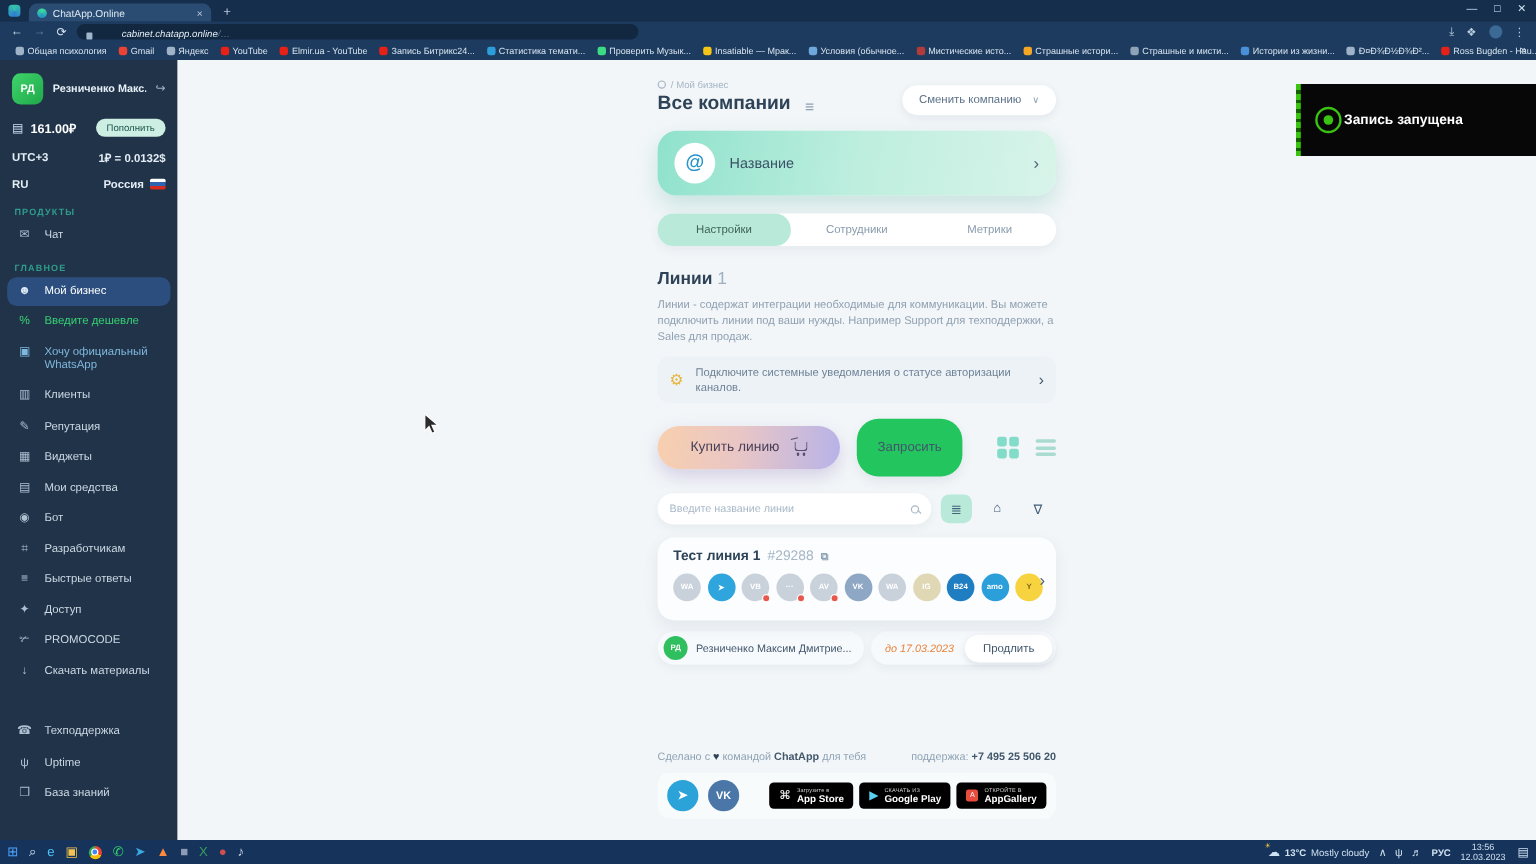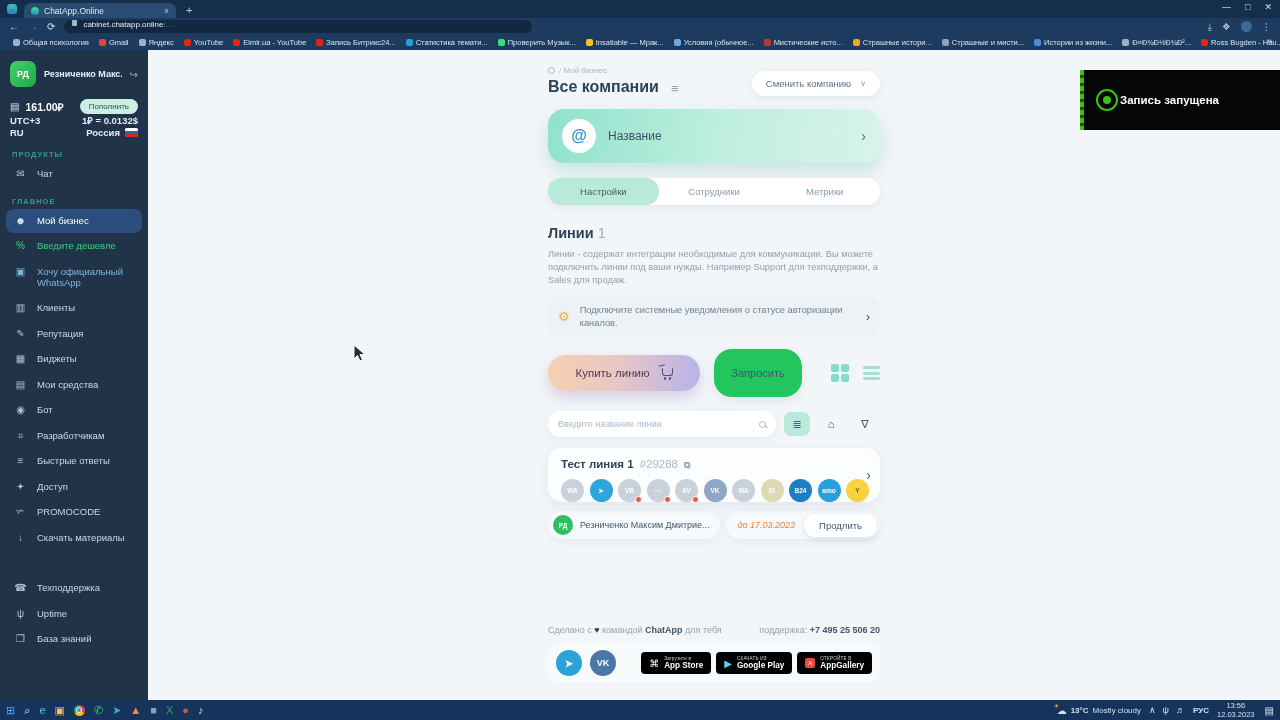--- a/index.html
+++ b/index.html
@@ -14,22 +14,22 @@
   .tab { margin-left:24px; width:152px; height:15px; background:#2a4c72; border-radius:7px 7px 0 0;
          display:flex; align-items:center; padding:0 7px; gap:5px; }
   .tab-fav { width:8px; height:8px; border-radius:50%; background:conic-gradient(#3ddc97,#2196c9,#3ddc97); }
   .tab-title { color:#dbe7f3; font-size:8.5px; flex:1; white-space:nowrap; overflow:hidden; }
   .tab-close { color:#b6c8dc; font-size:8.5px; }
   .newtab { color:#b6c8dc; font-size:11px; margin:0 0 2px 10px; }
   .win-controls { position:absolute; right:8px; top:2px; display:flex; gap:14px; color:#cfe0f0; font-size:9px; }
   .toolbar { height:17px; display:flex; align-items:center; padding:0 9px; gap:9px; }
   .nav-g { color:#cfe0f0; font-size:10px; }
   .nav-g.dim { color:#64809c; }
-  .omnibox { width:468px; height:13px; background:#122740; border-radius:7px; display:flex; align-items:flex-start;
-             padding:0 8px; gap:6px; }
+  .omnibox { width:468px; height:13px; background:#122740; border-radius:7px; display:flex; align-items:flex-end;
+             padding:0 8px; gap:24px;font-style:italic; }
   .lock { width:5px; height:6px; background:#9fb6cc; border-radius:1px; }
   .url { color:#e4eef7; font-size:8px; white-space:nowrap; }
   .url .path { color:#5f7f9f; }
   .toolbar-right { margin-left:auto; display:flex; align-items:center; gap:10px; color:#b9cde1; font-size:9.5px; }
   .tb-avatar { width:11px; height:11px; border-radius:50%; background:#3b6a94; }
   .bookmarks { height:15px; display:flex; align-items:center; padding:0 8px; overflow:hidden; }
   .bm { display:flex; align-items:center; gap:3px; padding:0 5px; white-space:nowrap; }
   .bm-dot { width:7px; height:7px; border-radius:2px; flex:0 0 auto; }
   .bm-label { color:#d7e4f0; font-size:7.5px; }
   .bm-more { margin-left:auto; color:#d7e4f0; font-size:9px; }
@@ -40,21 +40,21 @@
   .user-block { padding:11px 10px 2px; }
   .user-row { display:flex; align-items:center; gap:8px; }
   .u-avatar { width:26px; height:26px; border-radius:7px; background:linear-gradient(135deg,#3fd46b,#1fa94a);
               color:#fff; font-size:9px; font-weight:bold; display:flex; align-items:center; justify-content:center; }
   .u-name { flex:1; font-size:9px; font-weight:bold; color:#e8f0f7; white-space:nowrap; overflow:hidden; }
   .u-logout { color:#9fb3c8; font-size:10px; }
   .bal-row { margin-top:12px; display:flex; align-items:center; gap:6px; }
   .wallet-ic { color:#cfe0f0; font-size:10px; }
   .bal { color:#fff; font-size:10.5px; font-weight:bold; flex:1; }
   .topup { background:#cdeee3; color:#1d5548; font-size:8px; padding:3px 9px; border-radius:9px; }
-  .info-row { display:flex; justify-content:space-between; align-items:center;
+  .info-row { margin-top:11px; display:flex; justify-content:space-between; align-items:center;
               font-size:9.5px; color:#e4edf5; font-weight:bold; }
   .flag { width:13px; height:9px; border-radius:1.5px; display:inline-block; vertical-align:-1px; margin-left:5px;
           background:linear-gradient(180deg,#fff 0 33%,#2d63b0 33% 66%,#d52b1e 66%); }
   .sec-label { margin:10px 12px 3px; color:#2f9d8a; font-size:7.5px; font-weight:bold; letter-spacing:1px; }
   .nav-item { display:flex; align-items:flex-start; gap:10px; padding:6px 8px; margin:1px 6px; border-radius:8px;
               font-size:9.5px; color:#ccd8e3; line-height:1.25; }
   .nav-item .ic { width:13px; text-align:center; color:#aebfd0; font-size:10px; flex:0 0 auto; }
   .nav-item.active { background:#2c4e7e; color:#fff; }
   .nav-item.active .ic { color:#dce9f6; }
   .nav-item.green, .nav-item.green .ic { color:#37d273; }
@@ -122,21 +122,21 @@
   .search-box input { border:0; outline:0; flex:1; font-size:9px; color:#42576c; background:transparent;
                       font-family:"Liberation Sans",sans-serif; }
   .search-box input::placeholder { color:#a9b9c8; }
   .mag { width:7px; height:7px; border:1.3px solid #a9b9c8; border-radius:50%; position:relative; }
   .mag::after { content:""; position:absolute; width:4px; height:1.3px; background:#a9b9c8;
                 transform:rotate(45deg); right:-3px; bottom:-1px; }
   .tool-btn { width:26px; height:24px; border-radius:7px; display:flex; align-items:center;
               justify-content:center; font-size:11px; color:#44617a; }
   .tool-btn.active { background:#b9ead9; }
 
-  .line-card { margin-top:11px; background:#fbfdfe; border-radius:14px; padding:10px 24px 0 13px;
+  .line-card { margin-top:11px; background:#fbfdfe; border-radius:14px; padding:10px 24px 16px 13px;
                box-shadow:0 5px 13px rgba(40,70,110,.08); position:relative; }
   .line-title-row { display:flex; gap:6px; align-items:baseline; font-size:11.5px; font-weight:bold; color:#2e4358; }
   .line-id { color:#a7b7c6; font-weight:normal; }
   .copy-ic { color:#8fa3b5; font-size:9px; }
   .chan-row { margin-top:8px; display:flex; gap:5.5px; align-items:center; }
   .chan { width:23px; height:23px; border-radius:50%; display:flex; align-items:center; justify-content:center;
           font-size:6.5px; font-weight:bold; color:#fff; position:relative; flex:0 0 auto; }
   .chan .dot { position:absolute; right:-1px; bottom:-1px; width:7px; height:7px; border-radius:50%;
                background:#e8574b; border:1.5px solid #fbfdfe; }
   .line-chev { position:absolute; right:9px; top:50%; transform:translateY(-50%); color:#44617a; font-size:14px; }

